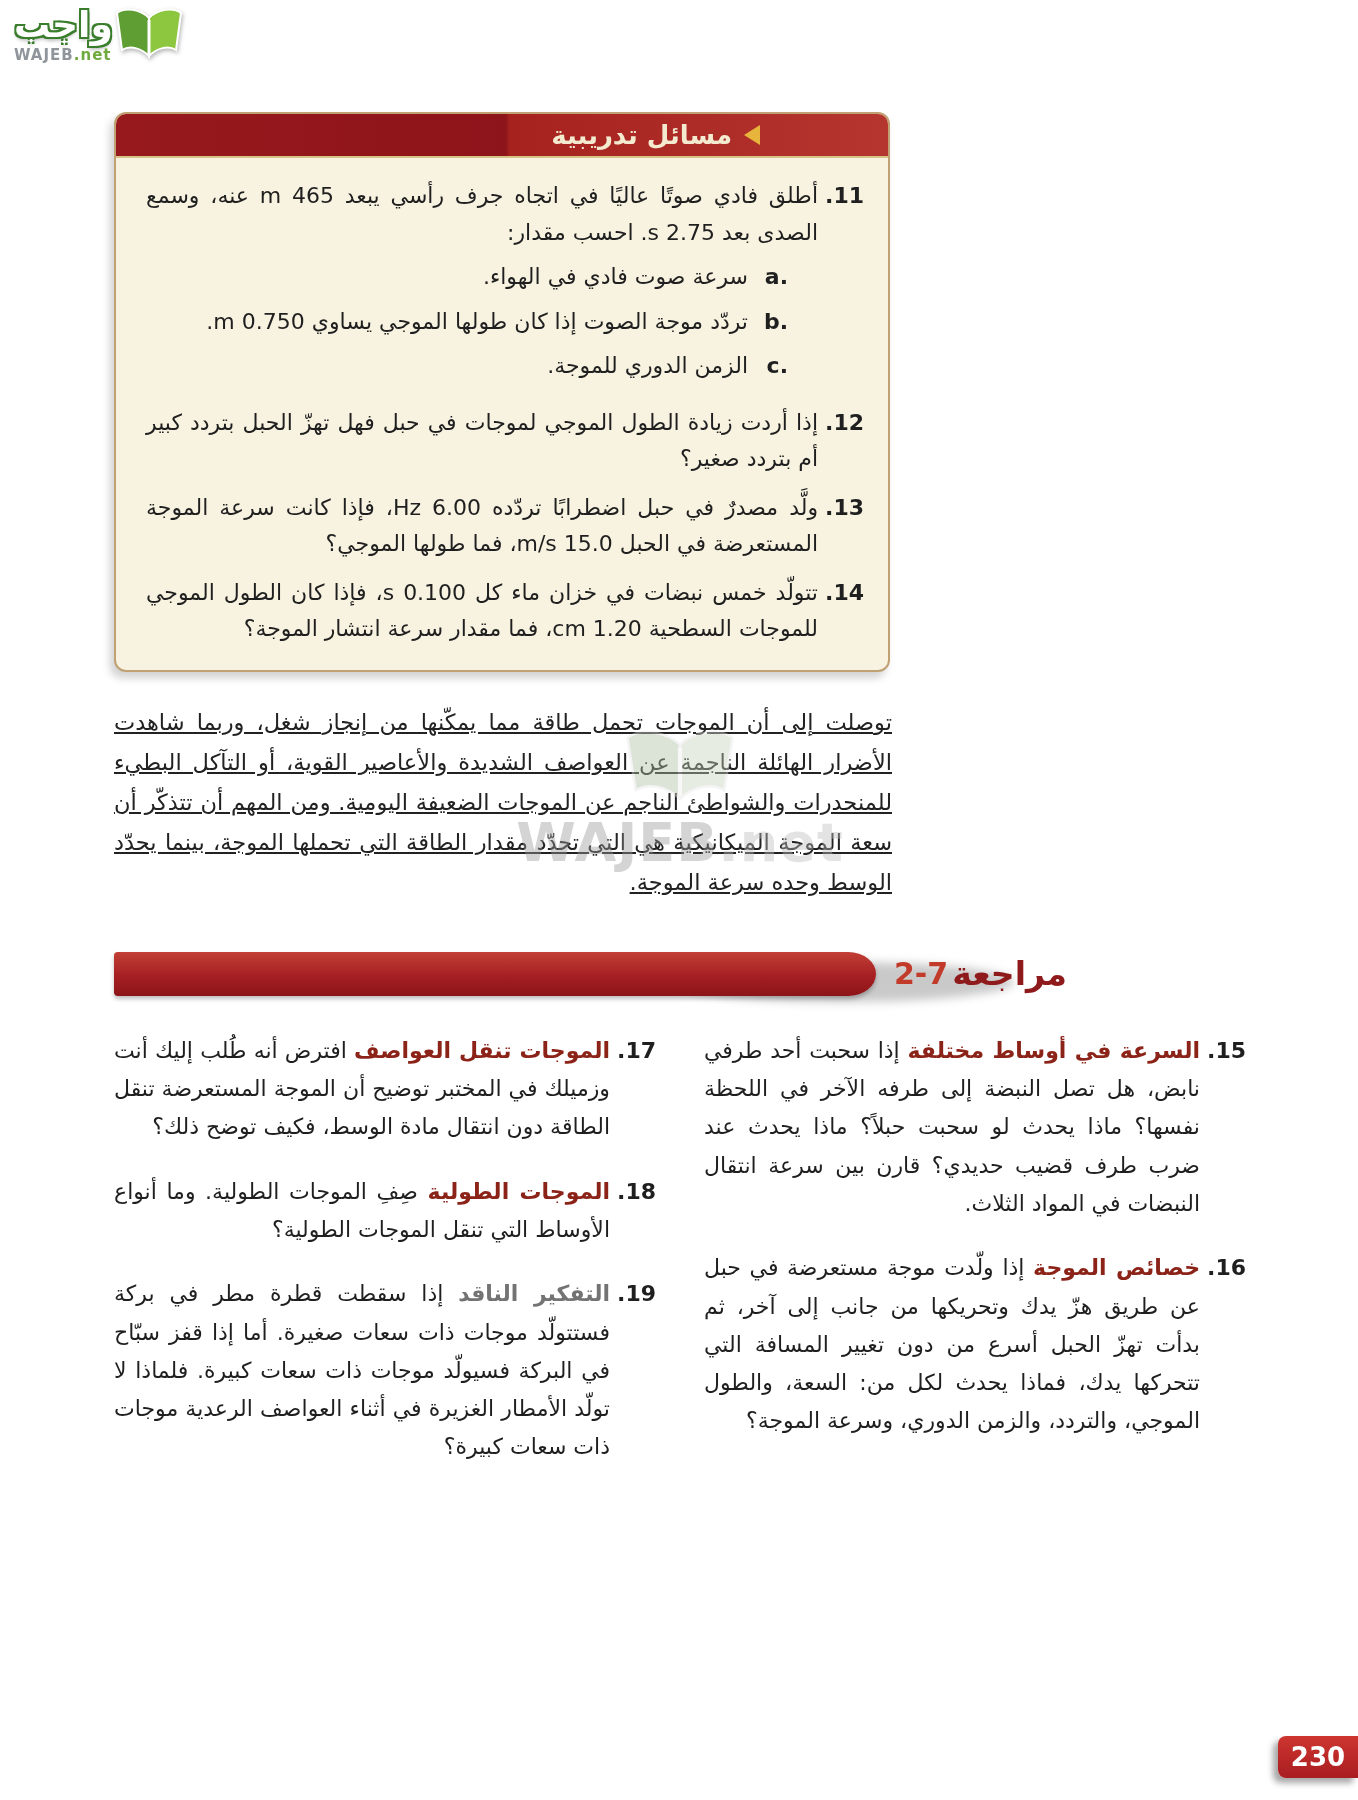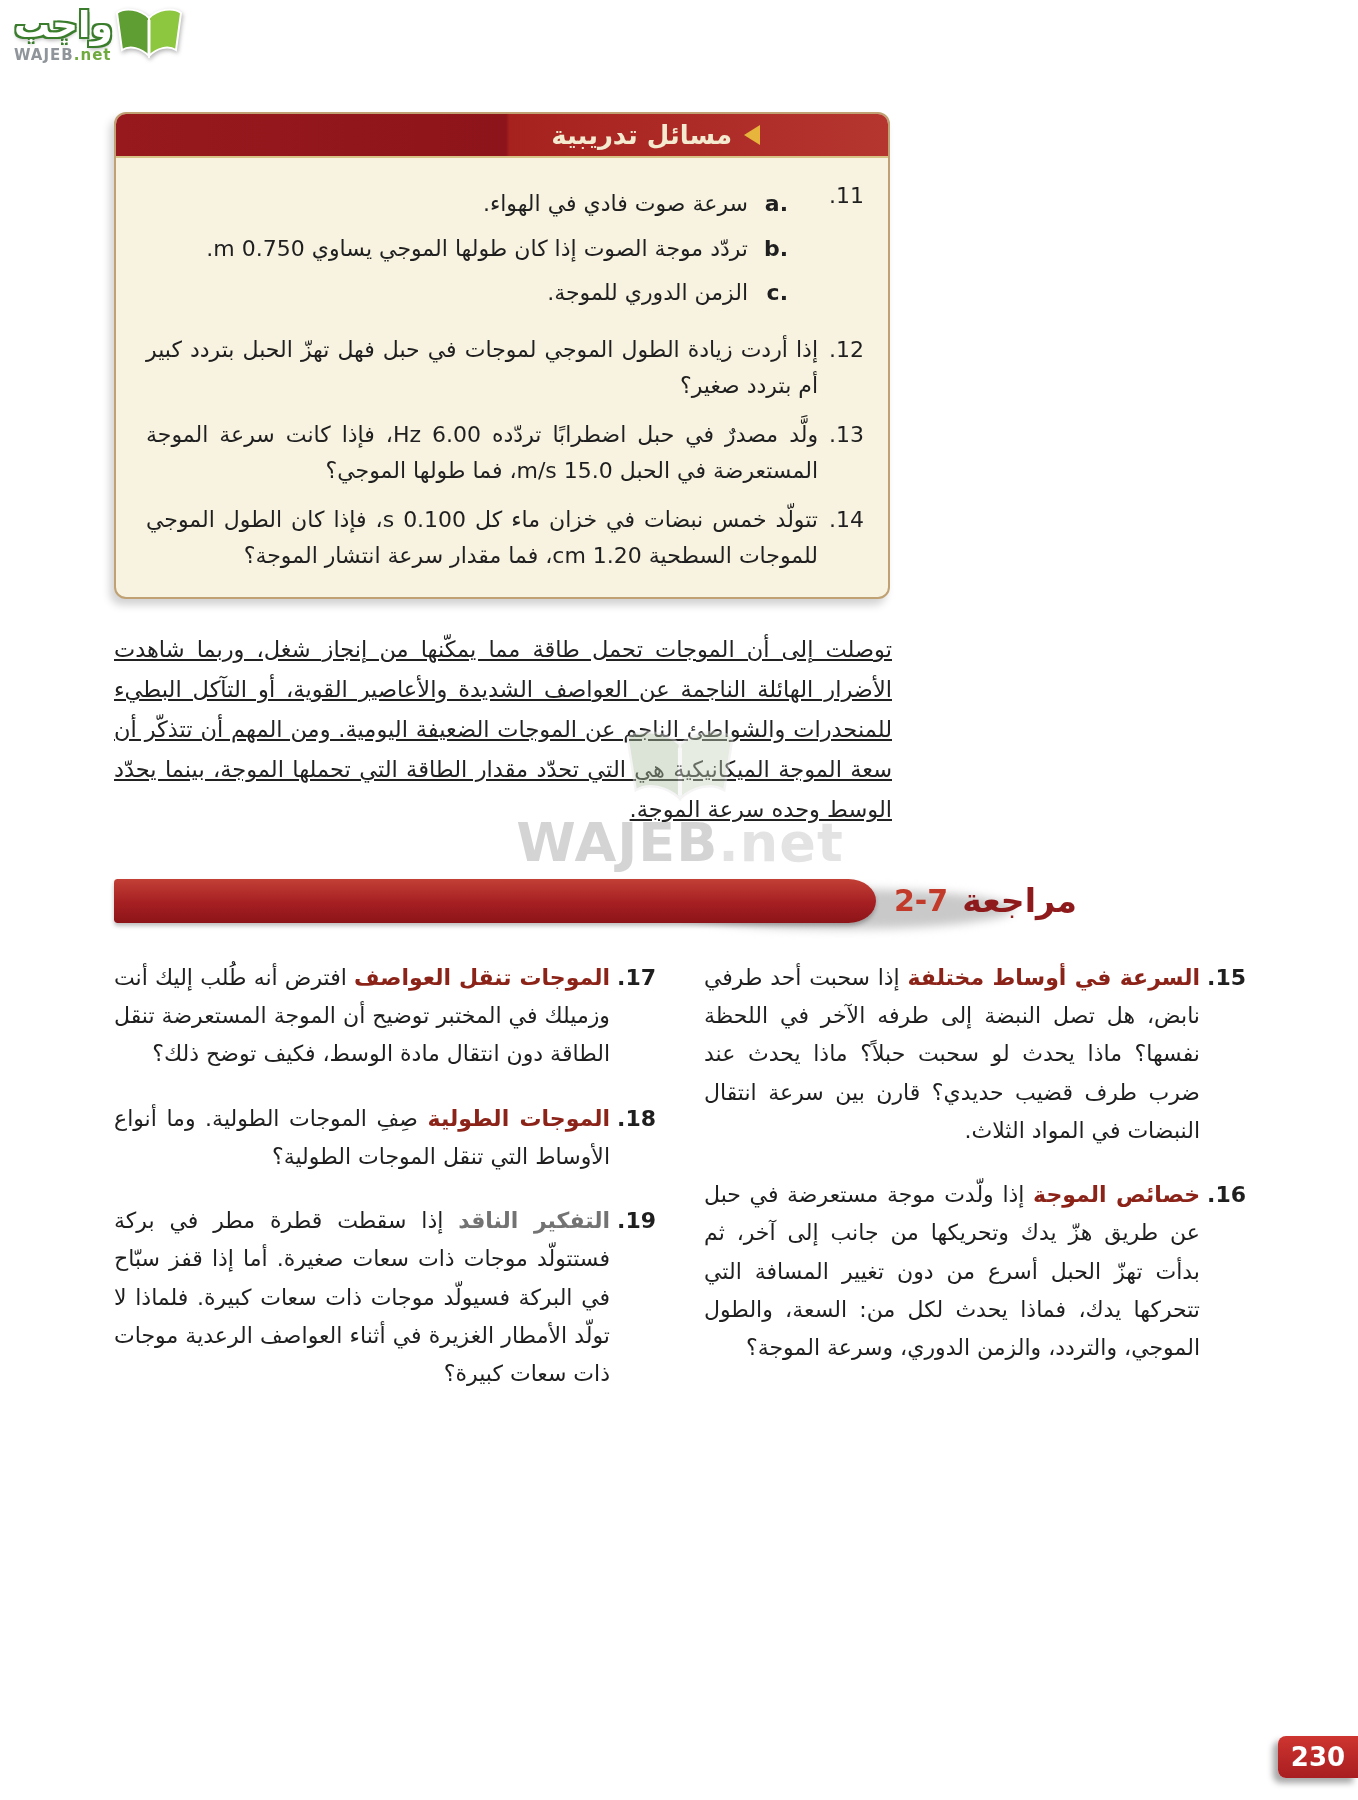--- a/index.html
+++ b/index.html
@@ -42,21 +42,21 @@
     border-bottom:2px solid #d8c387;
   }
   .pb-arrow{
     width:0;height:0;flex:0 0 auto;
     border-top:10px solid transparent;border-bottom:10px solid transparent;
     border-right:16px solid #e7b53c;
   }
   .pb-title{font-size:26px;font-weight:bold;color:#f3ead0;}
   .pb-body{padding:20px 24px 22px 28px;font-size:22px;line-height:1.66;}
   .problem{display:flex;margin-bottom:12px;}
-  .p-num{flex:0 0 46px;font-weight:normal;text-align:right;}
+  .p-num{flex:0 0 46px;font-weight:bold;text-align:right;}
   .p-text{flex:1;text-align:justify;padding-left:2px;}
   .subitems{margin:8px 30px 0 0;}
   .subitem{display:flex;margin-bottom:8px;}
   .s-label{flex:0 0 40px;font-weight:bold;direction:ltr;unicode-bidi:isolate;text-align:right;padding-left:8px;box-sizing:border-box;}
   .s-text{flex:1;text-align:justify;}
 
   
   .lead-paragraph{
     width:778px;margin:30px 354px 0 0;
     font-size:22.5px;line-height:1.78;text-align:justify;color:#222;text-decoration:underline;
@@ -76,21 +76,21 @@
   .rb-swoosh{
     position:absolute;left:560px;top:12px;width:340px;height:40px;
     background:#c9c9c9;border-radius:50%;filter:blur(5px);
   }
   .rb-bar{
     position:absolute;left:0;top:2px;width:762px;height:44px;
     background:linear-gradient(180deg,#c24036 0%,#a51f22 55%,#8c1418 100%);
     border-radius:4px 30px 30px 4px / 4px 24px 24px 4px;
     box-shadow:0 3px 4px rgba(0,0,0,.25);
   }
-  .rb-title{position:absolute;left:780px;top:2px;height:44px;display:flex;direction:ltr;align-items:center;gap:14px;}
+  .rb-title{position:absolute;left:780px;top:2px;height:44px;display:flex;direction:ltr;align-items:center;gap:4px;}
   .rb-num{font-size:30px;font-weight:bold;color:#c23a2a;}
   .rb-word{font-size:33px;font-weight:bold;color:#8e1a1c;}
 
   
   .review-columns{display:flex;gap:48px;margin-top:30px;}
   .col{flex:0 0 542px;width:542px;}
   .question{display:flex;margin-bottom:26px;font-size:22px;line-height:1.74;}
   .q-num{flex:0 0 46px;font-weight:bold;text-align:right;}
   .q-body{flex:1;text-align:justify;}
   .q-heading{font-weight:bold;color:#8c2318;}
@@ -129,20 +129,21 @@
     <div class="practice-box">
       <div class="pb-header">
         <span class="pb-arrow"></span>
         <span class="pb-title">مسائل تدريبية</span>
       </div>
       <div class="pb-body">
 
         <div class="problem">
           <div class="p-num">11.</div>
           <div class="p-text">
+            <span>أطلق فادي صوتًا عاليًا في اتجاه جرف رأسي يبعد 465 m عنه، وسمع الصدى بعد 2.75 s. احسب مقدار:</span>
             <div class="subitems">
               <div class="subitem">
                 <div class="s-label">a.</div>
                 <div class="s-text">سرعة صوت فادي في الهواء.</div>
               </div>
               <div class="subitem">
                 <div class="s-label">b.</div>
                 <div class="s-text">تردّد موجة الصوت إذا كان طولها الموجي يساوي 0.750 m.</div>
               </div>
               <div class="subitem">

